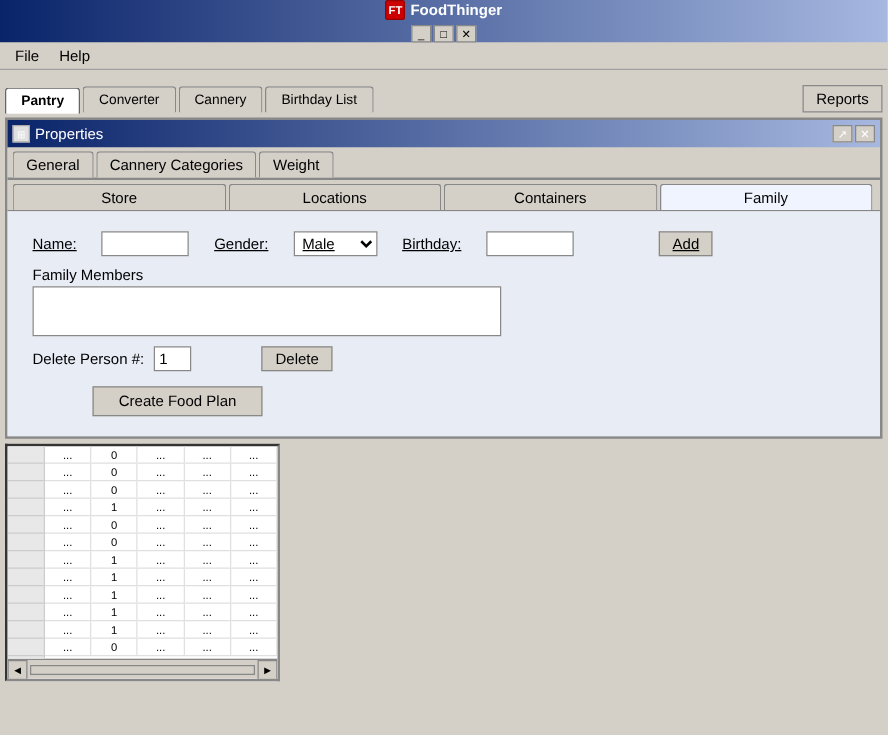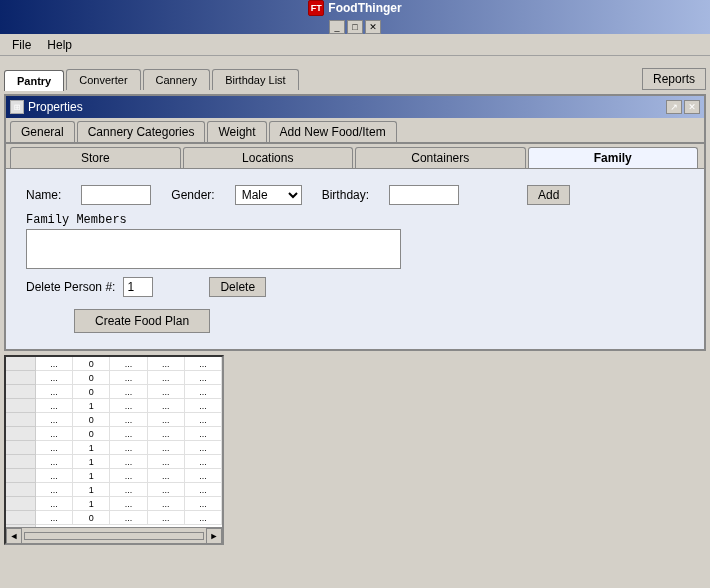--- a/index.html
+++ b/index.html
@@ -192,35 +192,36 @@
       background: #d4d0c8;
       cursor: pointer;
       font-size: 12px;
       margin-right: 2px;
       border-radius: 3px 3px 0 0;
       flex: 1;
       text-align: center;
     }
     .sub-tab2.active {
       background: #f0f4ff;
-      font-weight: bold;
+      font-weight: normal;
     }
 
     
     .content-area {
       background: #e8ecf5;
       padding: 16px 20px;
       min-height: 170px;
     }
 
     .form-row {
       display: flex;
       align-items: center;
       margin-bottom: 8px;
       gap: 20px;
+      text-decoration: underline;
     }
 
     .form-label {
       font-size: 12px;
     }
 
     .form-input {
       border: 1px solid #888;
       background: white;
       font-size: 12px;
@@ -253,21 +254,20 @@
       cursor: pointer;
       margin-left: 48px;
     }
 
     .family-members-section {
       margin-bottom: 8px;
     }
     .family-members-label {
       font-size: 12px;
       margin-bottom: 2px;
-      font-family: Liberation Mono, monospace;
     }
     .family-members-list {
       border: 1px solid #888;
       background: white;
       width: 375px;
       height: 40px;
     }
 
     .delete-row {
       display: flex;
@@ -413,21 +413,20 @@
     <div class="properties-header-buttons">
       <div class="prop-btn">↗</div>
       <div class="prop-btn">✕</div>
     </div>
   </div>
 
   <div class="sub-tabs">
     <div class="sub-tab">General</div>
     <div class="sub-tab">Cannery Categories</div>
     <div class="sub-tab">Weight</div>
-    <div class="sub-tab">Add New Food/Item</div>
   </div>
 
   <div class="sub-tabs2">
     <div class="sub-tab2">Store</div>
     <div class="sub-tab2">Locations</div>
     <div class="sub-tab2">Containers</div>
     <div class="sub-tab2 active">Family</div>
   </div>
 
   <div class="content-area">

